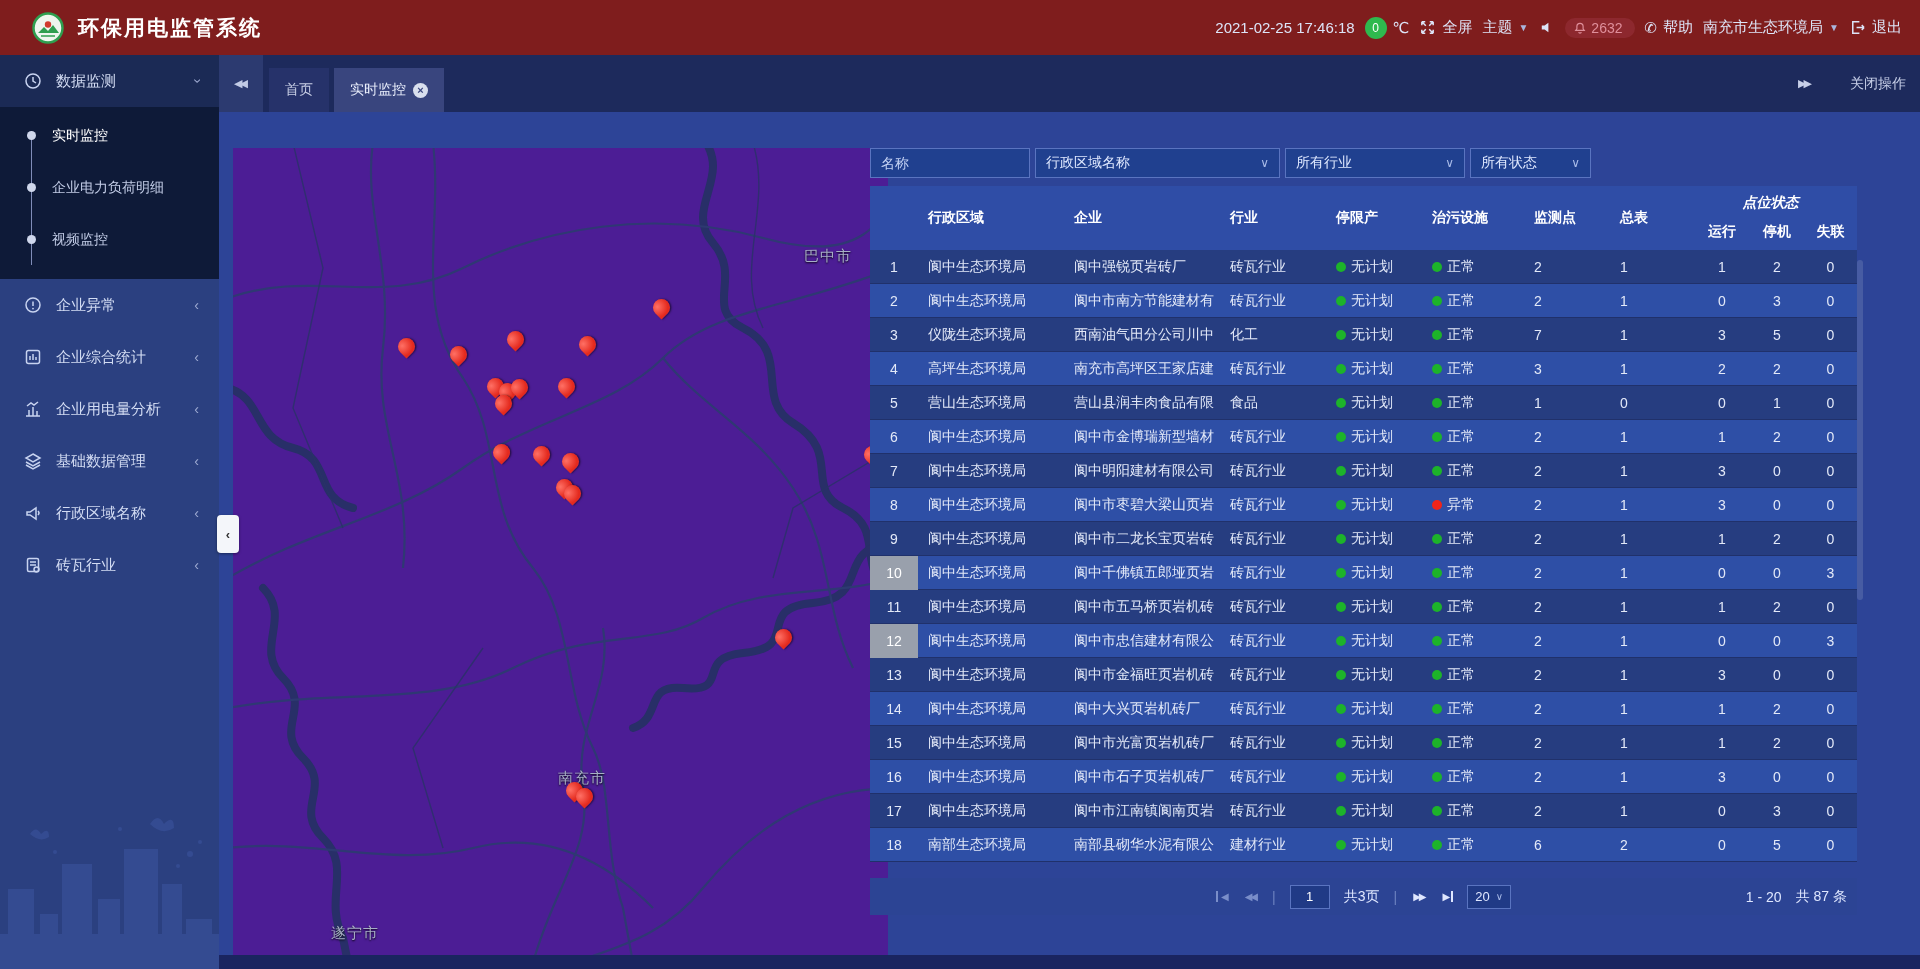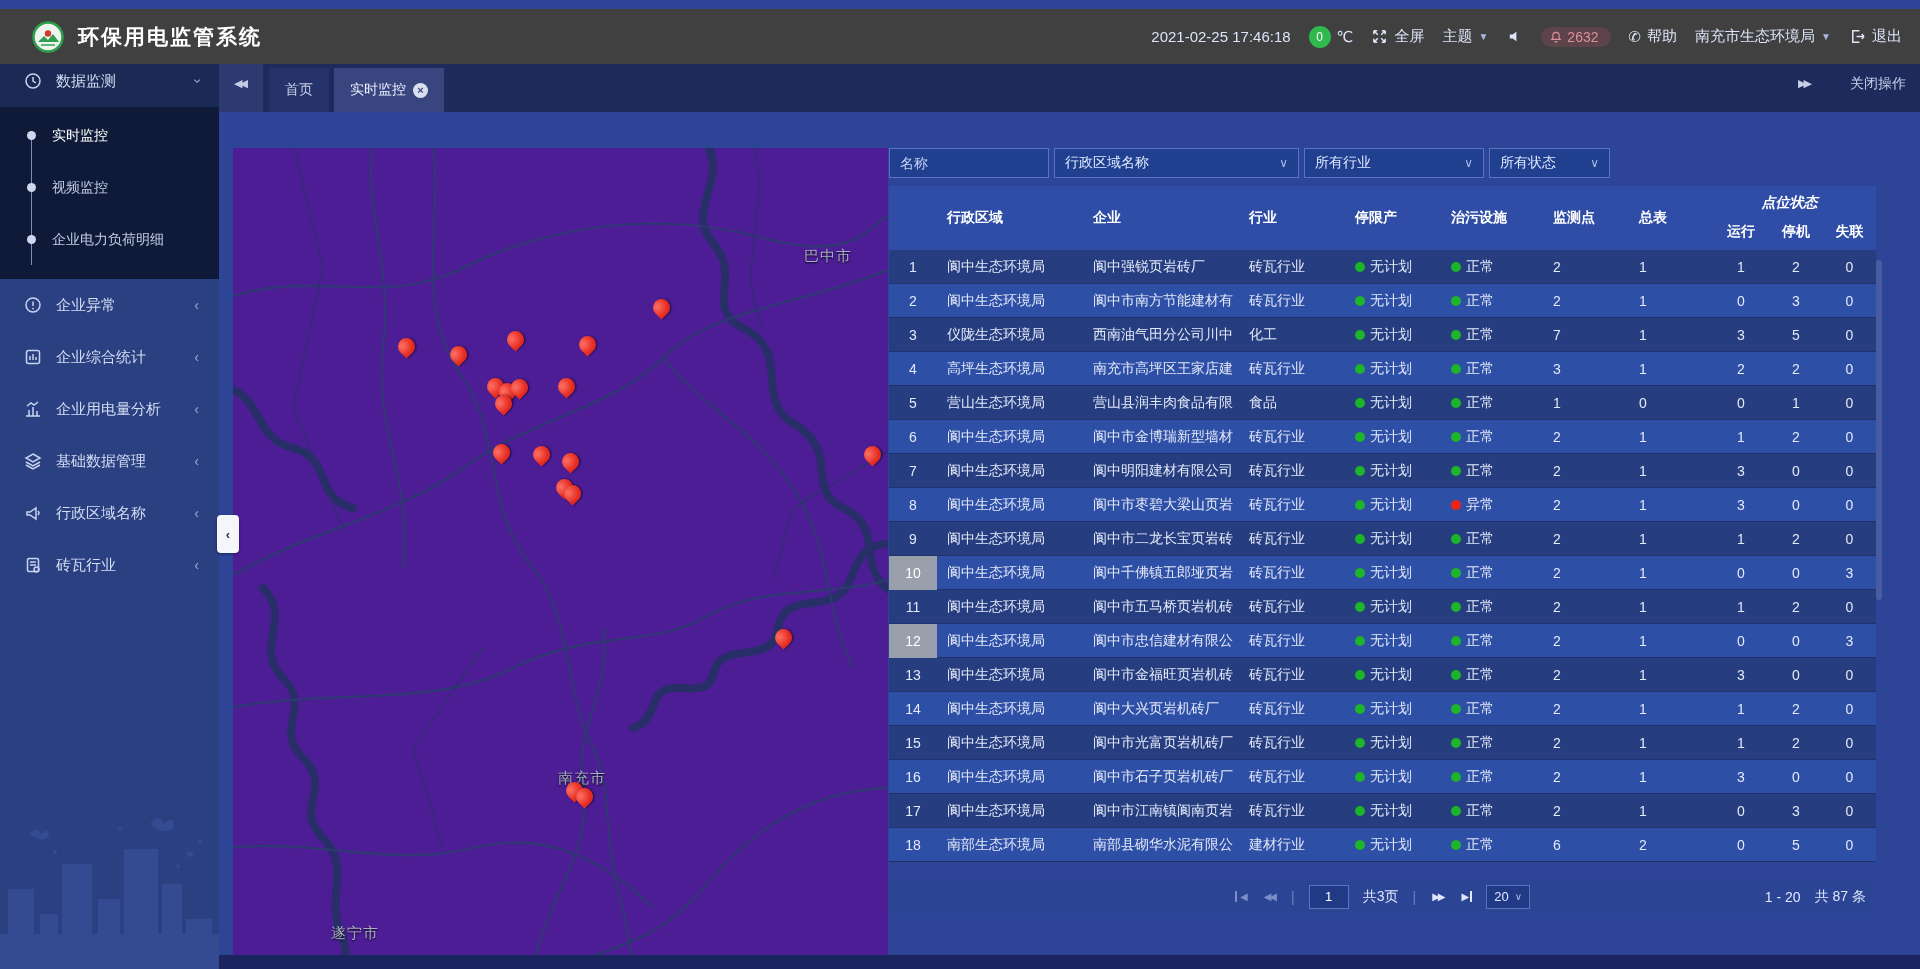--- a/index.html
+++ b/index.html
@@ -1,25 +1,25 @@
 <!DOCTYPE html>
 <html><head>
 <meta charset="utf-8">
 <style>
   html,body{margin:0;padding:0;background:#0c1333;}
   *{box-sizing:border-box;}
   .screen{position:relative;width:1920px;height:969px;overflow:hidden;
     font-family:"Liberation Sans","DejaVu Sans",sans-serif;background:#2d4497;color:#e6ecff;}
 
   
-  .hdr{position:absolute;left:0;top:0;width:1920px;height:55px;background:#404040;
-    display:flex;align-items:center;padding:0 18px;z-index:20;margin-top:9px;}
+  .hdr{position:absolute;left:0;top:0;width:1920px;height:55px;background:#7f1d1d;
+    display:flex;align-items:center;padding:0 18px;z-index:20;}
   .logo{width:32px;height:32px;margin-left:14px;}
   .apptitle{font-size:21px;font-weight:bold;color:#fff;letter-spacing:2px;margin-left:14px;}
-  .hright{margin-left:auto;display:flex;align-items:center;gap:18px;font-size:15px;color:#dde4f7;}
+  .hright{margin-left:auto;display:flex;align-items:center;gap:10px;font-size:15px;color:#dde4f7;}
   .hitem{display:flex;align-items:center;gap:6px;cursor:default;white-space:nowrap;}
   .tempball{width:22px;height:22px;border-radius:50%;background:#2fb94e;color:#fff;font-size:12px;
     display:flex;align-items:center;justify-content:center;}
   .caret{font-size:10px;color:#aab6dd;}
   .bellbadge{display:flex;align-items:center;gap:4px;background:rgba(190,80,110,.22);
     border-radius:12px;padding:2px 12px 2px 8px;color:#df8f9b;font-size:14px;}
   .hico{width:17px;height:17px;stroke:#dde4f7;fill:none;stroke-width:1.6;}
 
   
   .sidebar{position:absolute;left:0;top:55px;width:219px;height:914px;background:#2b4080;overflow:hidden;}
@@ -63,21 +63,21 @@
 
   
   .map{position:absolute;left:233px;top:148px;width:655px;height:807px;background:#4c1d95;overflow:hidden;cursor:grab;}
   .map svg.roads{position:absolute;left:0;top:0;}
   .city{position:absolute;color:#a7aec6;font-size:15px;letter-spacing:1px;text-shadow:0 1px 2px #000;transform:translate(-50%,-50%);}
   .pin{position:absolute;width:17px;height:17px;margin:-21px 0 0 -9px;
     background:radial-gradient(circle at 35% 30%,#ff7065,#e42a1e 65%);
     border-radius:50% 50% 50% 0;transform:rotate(-45deg);box-shadow:1px 1px 2px rgba(0,0,0,.55);cursor:pointer;}
 
   
-  .rpanel{position:absolute;left:889px;top:148px;width:987px;height:807px;}
+  .rpanel{position:absolute;left:870px;top:148px;width:987px;height:807px;}
   .filters{display:flex;gap:5px;height:30px;}
   .fctl{height:30px;background:#20408f;border:1px solid #5a74c0;color:#dfe8ff;font-size:14px;
     display:flex;align-items:center;justify-content:space-between;padding:0 10px;cursor:pointer;}
   .fctl .v{font-size:12px;color:#a9bbe8;margin-left:12px;}
   input.fctl{cursor:text;}
   input.fctl::placeholder{color:#c4d2f4;opacity:1;}
 
   
   .thead{position:relative;margin-top:8px;height:64px;background:#2f4da6;display:flex;align-items:center;
     font-size:14px;font-weight:bold;color:#fff;}
@@ -187,22 +187,22 @@
           <div class="sghead">
             <span class="sicon"><svg viewBox="0 0 18 18">
                 <circle cx="9" cy="9" r="7"></circle>
                 <path d="M9 5v4l3 2"></path>
               </svg></span>
             <span class="sglabel">数据监测</span>
             <span class="chev down">‹</span>
           </div>
           <div class="smenu">
             <div class="subitem act">实时监控</div>
+            <div class="subitem">企业电力负荷明细</div>
             <div class="subitem">视频监控</div>
-            <div class="subitem">企业电力负荷明细</div>
           </div>
         </div>
         <div class="sgroup">
           <div class="sghead">
             <span class="sicon"><svg viewBox="0 0 18 18">
                 <circle cx="9" cy="9" r="7"></circle>
                 <path d="M9 5.5v4.5"></path>
                 <circle cx="9" cy="12.6" r=".9" fill="currentColor" stroke="none"></circle>
               </svg></span>
             <span class="sglabel">企业异常</span>

